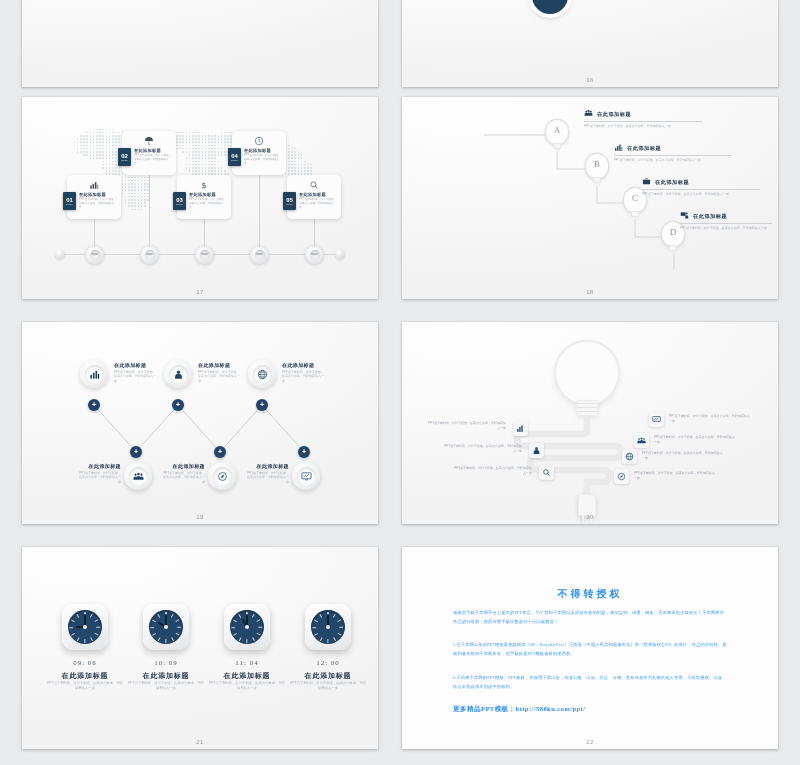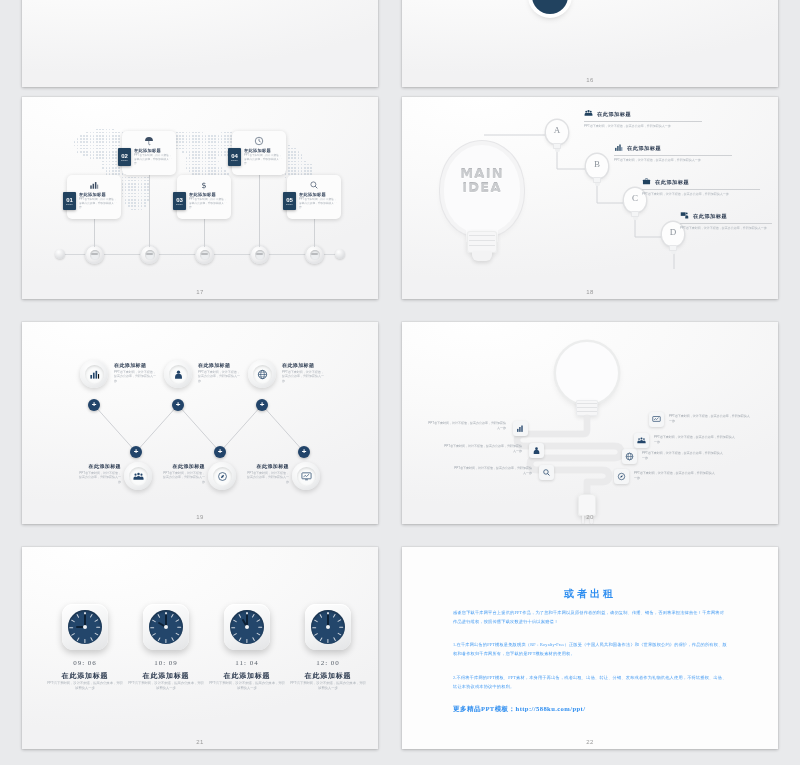--- a/index.html
+++ b/index.html
@@ -1241,33 +1241,20 @@
         </div>
       </div>
 
       <div class="pgnum">17</div>
     </div>
   </div>
 
   <div class="slide" style="left:402px; top:97px; width:376px; height:202px;">
     <div class="sheen"></div>
     <div class="slide-inner">
-      <div class="bigbulb">
-        <div class="glass"></div>
-        <div class="txt">
-          <div>MAIN</div>
-          <div>IDEA</div>
-        </div>
-        <div class="neck">
-            <i style="top:4px"></i>
-            <i style="top:9px"></i>
-            <i style="top:14px"></i>
-          </div>
-        <div class="base"></div>
-      </div>
 
       <svg style="position:absolute;left:0;top:0;width:100%;height:100%;">
         <polyline points="82,38 155,38 155,72 195,72 195,106 233,106 233,140 272,140 272,172" fill="none" stroke="#d2d4d8" stroke-width="1"></polyline>
       </svg>
 
       <div class="minibulb" style="left:143px; top:23px;">
         <div class="g"></div>
           <div class="l">A</div>
         <div class="n"></div>
           <div class="b"></div>
@@ -1659,21 +1646,21 @@
       <div class="h21" style="left:266px; top:124px; width:80px;">在此添加标题</div>
       <div class="p21" style="left:268px; top:134px; width:76px;">PPT留下来时间，设计不烦恼，提高办公效率，升职加薪快人一步</div>
 
       <div class="pgnum">21</div>
     </div>
   </div>
 
   <div class="slide" style="left:402px; top:547px; width:376px; height:202px;">
     <div class="sheen" style="background:#fdfdfd;"></div>
     <div class="slide-inner">
-      <div class="cp-title">或者出租</div>
+      <div class="cp-title">不得转授权</div>
       <div class="cp-p" style="left:51px; top:62px; width:274px;">感谢您下载千库网平台上提供的PPT作品，为了您和千库网以及原创作者的利益，请勿复制、传播、销售，否则将承担法律责任！千库网将对作品进行维权，按照传播下载次数进行十倍以索赔偿！</div>
       <div class="cp-p" style="left:51px; top:94px; width:274px;">1.在千库网出售的PPT模板是免版税类（RF：Royalty-Free）正版受《中国人民共和国著作法》和《世界版权公约》的保护，作品的所有权、版权和著作权归千库网所有，您下载的是PPT模板素材的使用权。</div>
       <div class="cp-p" style="left:51px; top:127px; width:274px;">2.不得将千库网的PPT模板、PPT素材，本身用于再出售，或者出租、出借、转让、分销、发布或者作为礼物供他人使用，不得转授权、出借、转让本协议或本协议中的权利。</div>
       <div class="cp-link" style="left:51px; top:158px;">更多精品PPT模板：http://588ku.com/ppt/</div>
       <div class="pgnum">22</div>
     </div>
   </div>
 
 </div>
 

